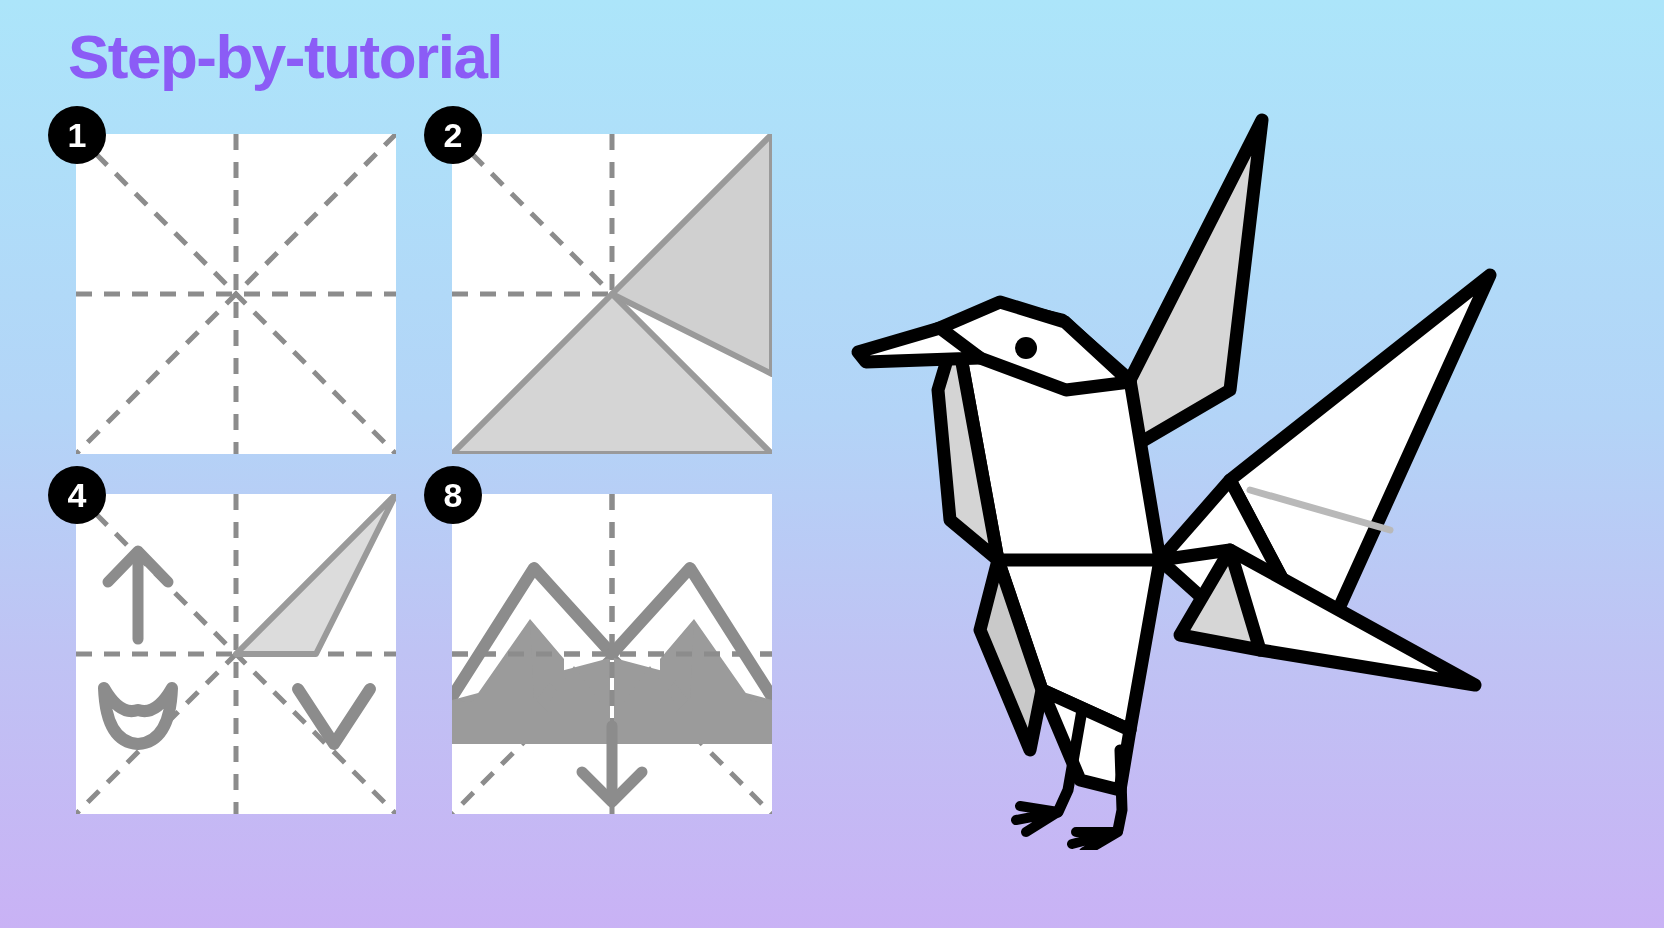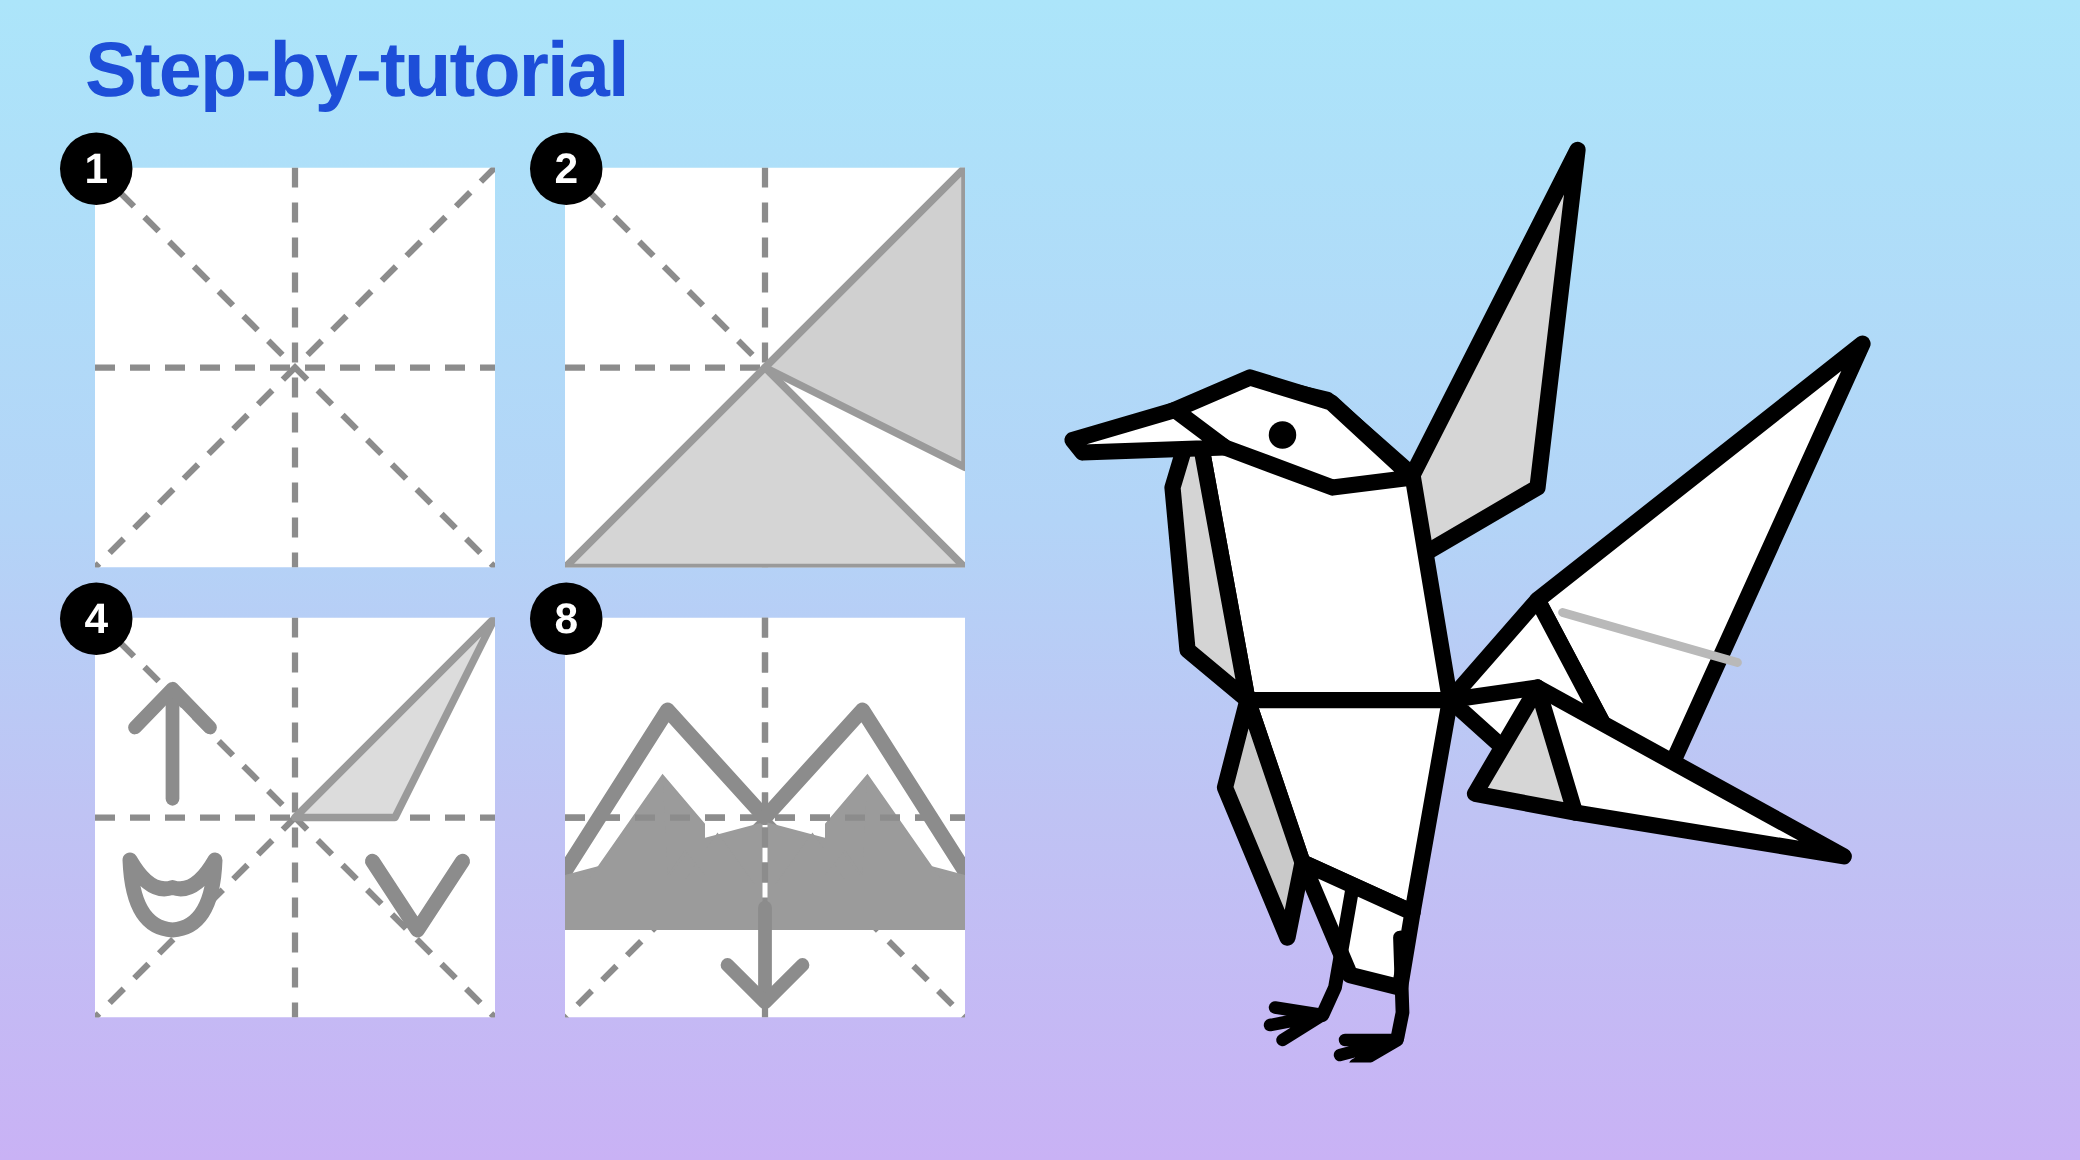--- a/index.html
+++ b/index.html
@@ -20,21 +20,21 @@
     inset: 0;
   }
 
   
   .title {
     position: absolute;
     left: 68px;
     top: 26px;
     font-size: 62px;
     font-weight: bold;
-    color: #1d4ed8;
+    color: #8b5cf6;
     letter-spacing: -1.5px;
     line-height: 1;
     white-space: nowrap;
   }
 
   
   .steps {
     position: absolute;
     left: 0;
     top: 0;

